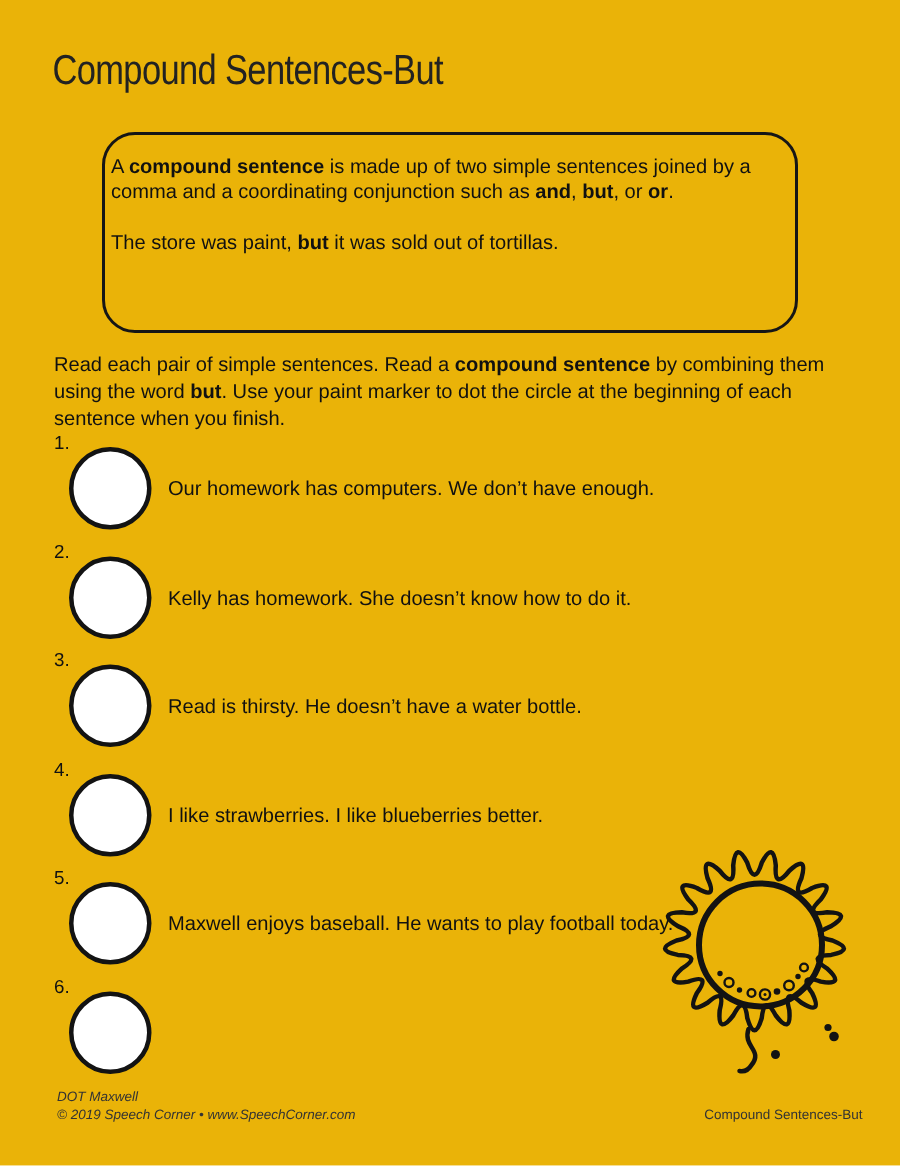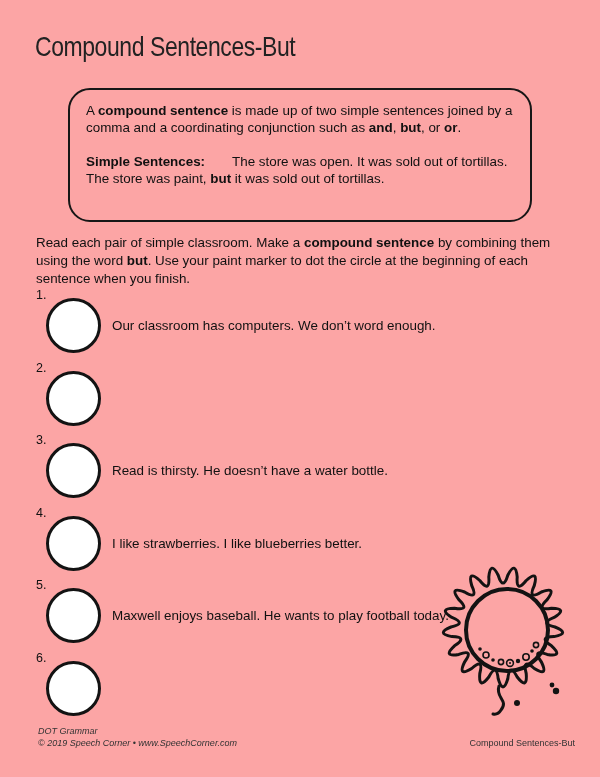--- a/index.html
+++ b/index.html
@@ -1,19 +1,19 @@
 <!DOCTYPE html>
 <html><head>
 <meta charset="utf-8">
 <style>
   html,body{margin:0;padding:0;background:#ffffff;}
   .page{
     position:relative;
     width:600px;height:777px;
-    background:#fca5a5;
+    background:#eab308;
     font-family:"Liberation Sans", sans-serif;
     color:#1d1d1d;
     overflow:hidden;
   }
   
   .page-title{
     position:absolute;left:35px;top:31px;
     font-size:28px;font-weight:400;letter-spacing:-0.5px;
     transform:scaleX(0.82);transform-origin:left top;
     color:#222;
@@ -23,21 +23,21 @@
   .name-row{position:absolute;left:355px;top:49px;font-size:13.5px;color:#111;}
   .name-line{
     display:inline-block;width:176px;height:13px;
     border-bottom:1.6px solid #222;margin-left:4px;
   }
   
   .def-box{
     position:absolute;left:68px;top:88px;width:464px;height:134px;
     box-sizing:border-box;
     border:2.5px solid #161616;border-radius:22px;
-    padding:12px 16px;
+    padding:12px 4px;
     font-size:13.4px;line-height:17px;color:#111;
   }
   .def-box p{margin:0 0 17px 0;}
   .def-box .ex-row{display:flex;}
   .def-box .ex-label{width:146px;flex:0 0 146px;font-weight:bold;}
   b,.bold{font-weight:bold;}
   
   .instructions{
     position:absolute;left:36px;top:234px;width:536px;
     font-size:13.4px;line-height:18px;color:#111;
@@ -71,38 +71,35 @@
 <body>
 
 <div class="page">
 
   <div class="page-title">Compound Sentences-But</div>
 
 
   <div class="def-box">
     <p><span>A </span><b>compound sentence</b><span> is made up of two simple sentences joined by a comma and a coordinating conjunction such as </span><b>and</b><span>, </span><b>but</b><span>, or </span><b>or</b><span>.</span></p>
     <div class="ex-row">
-      <span class="ex-label">Simple Sentences:</span>
-      <span>The store was open. It was sold out of tortillas.</span>
-    </div>
-    <div class="ex-row">
       <span><span>The store was paint, </span><b>but</b><span> it was sold out of tortillas.</span></span>
     </div>
   </div>
 
-  <div class="instructions"><span>Read each pair of simple classroom. Make a </span><b>compound sentence</b><span> by combining them using the word </span><b>but</b><span>. Use your paint marker to dot the circle at the beginning of each sentence when you finish.</span></div>
+  <div class="instructions"><span>Read each pair of simple sentences. Read a </span><b>compound sentence</b><span> by combining them using the word </span><b>but</b><span>. Use your paint marker to dot the circle at the beginning of each sentence when you finish.</span></div>
 
   <div class="item" style="top:297px">
     <div class="item-number">1.</div>
     <div class="dot-circle"></div>
-    <div class="item-sentence">Our classroom has computers. We don’t word enough.</div>
+    <div class="item-sentence">Our homework has computers. We don’t have enough.</div>
   </div>
   <div class="item" style="top:370px">
     <div class="item-number">2.</div>
     <div class="dot-circle"></div>
+    <div class="item-sentence">Kelly has homework. She doesn’t know how to do it.</div>
   </div>
   <div class="item" style="top:442px">
     <div class="item-number">3.</div>
     <div class="dot-circle"></div>
     <div class="item-sentence">Read is thirsty. He doesn’t have a water bottle.</div>
   </div>
   <div class="item" style="top:515px">
     <div class="item-number">4.</div>
     <div class="dot-circle"></div>
     <div class="item-sentence">I like strawberries. I like blueberries better.</div>
@@ -132,18 +129,18 @@
     <circle cx="99" cy="101" r="1.8" fill="#131313"></circle>
     <circle cx="103" cy="95" r="2.6" stroke="#131313" stroke-width="1.6"></circle>
 
     <path d="M 66 136 C 62 148 76 150 68 160 q -3 5 -8 4" stroke="#131313" stroke-width="3" stroke-linecap="round" fill="none"></path>
     <circle cx="119" cy="135" r="2.4" fill="#131313"></circle>
     <circle cx="123" cy="141" r="3.2" fill="#131313"></circle>
     <circle cx="84" cy="153" r="3" fill="#131313"></circle>
   </svg>
 
   <div class="footer-left">
-    <div>DOT Grammar</div>
+    <div>DOT Maxwell</div>
     <div>© 2019 Speech Corner • www.SpeechCorner.com</div>
   </div>
   <div class="footer-right">Compound Sentences-But</div>
 
 </div>
 
 </body></html>

